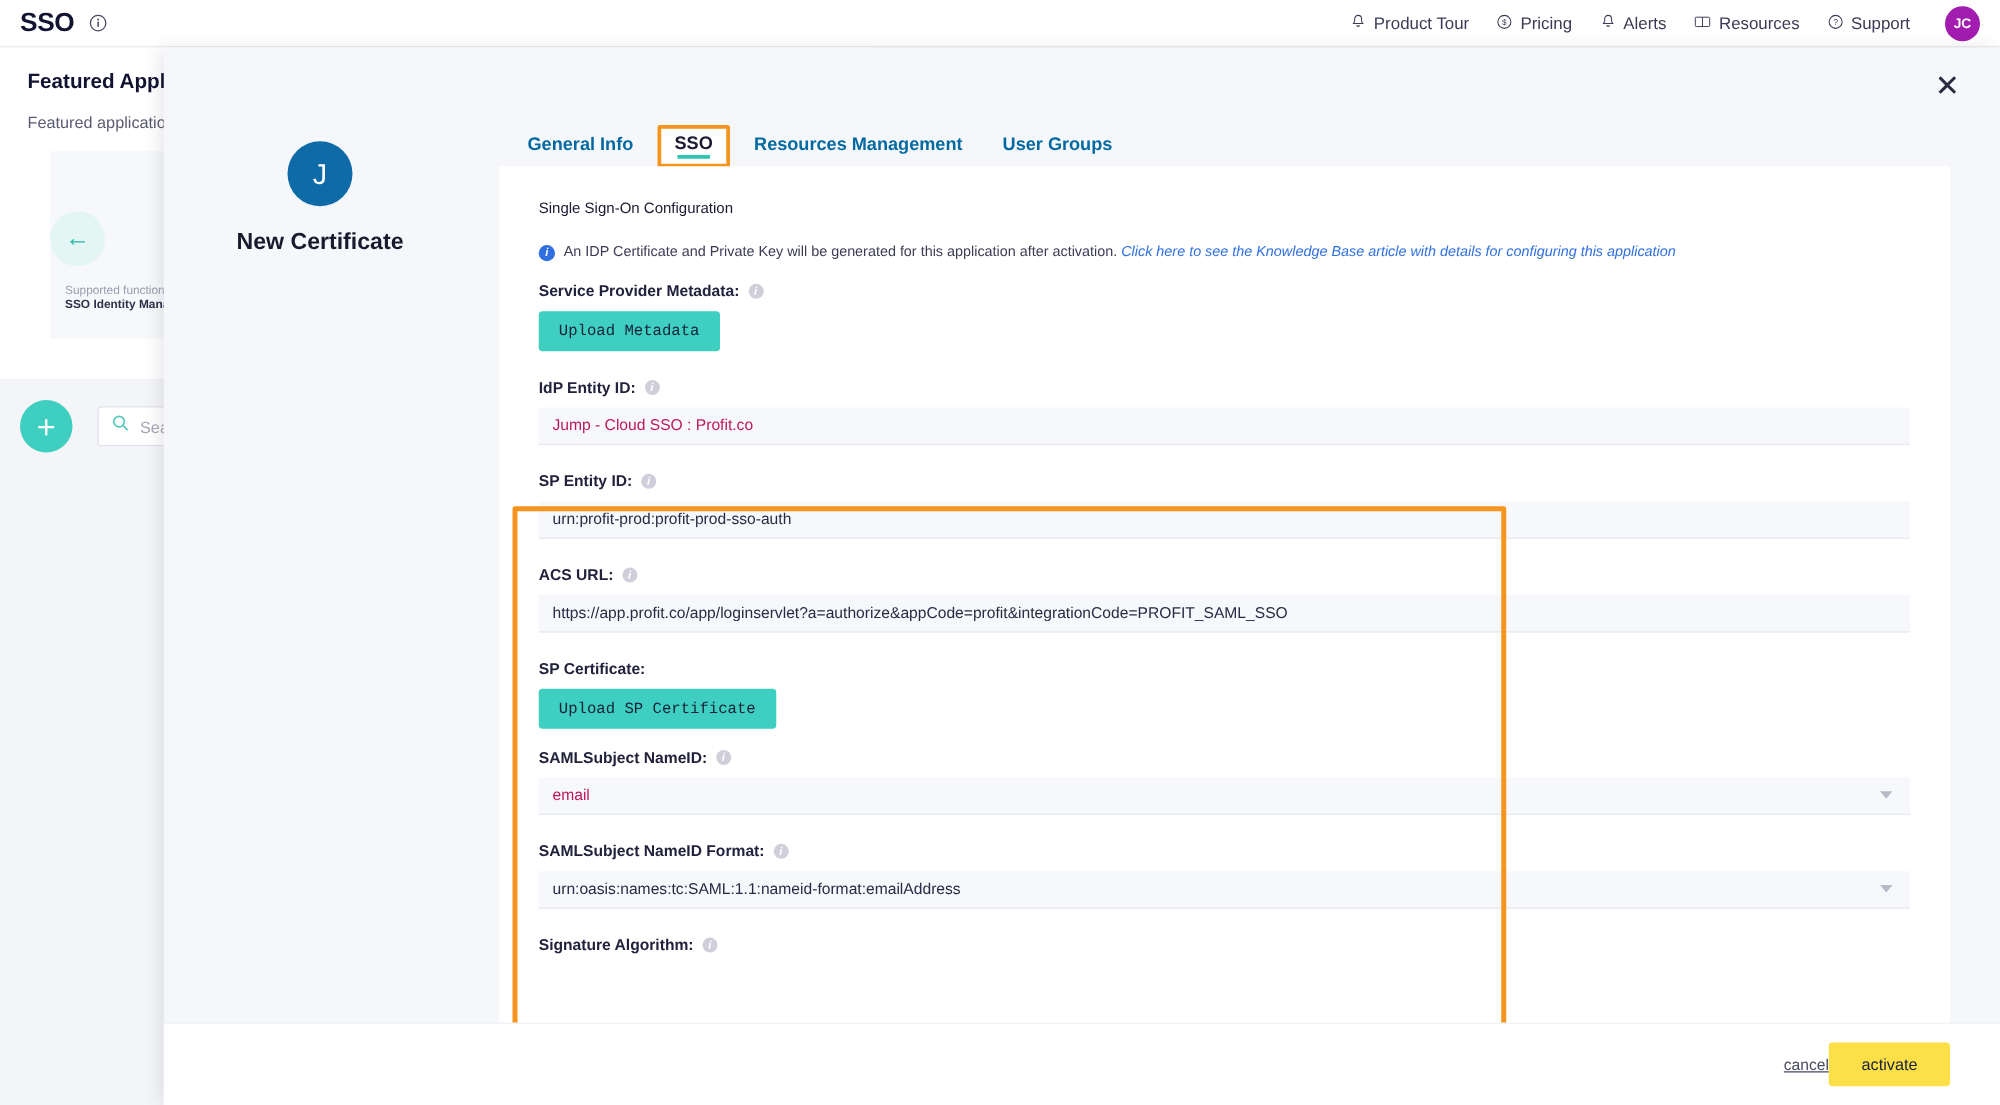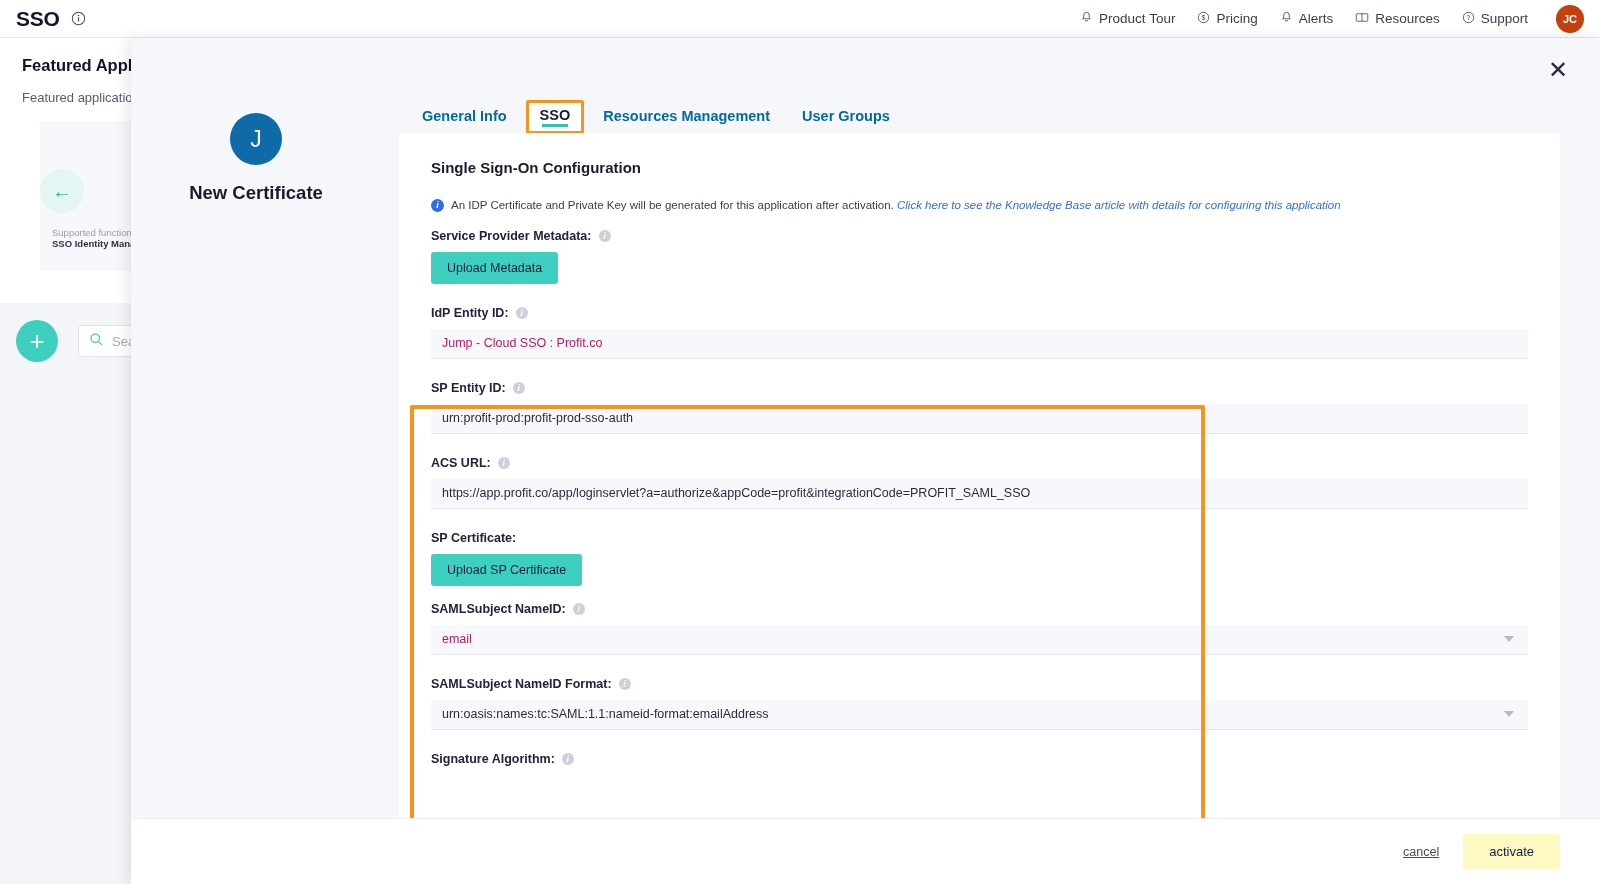--- a/index.html
+++ b/index.html
@@ -24,21 +24,21 @@
   .brand-info {
     margin-left: 12px; color: #4a4a63; display: inline-flex; align-items: center;
   }
   .topnav { margin-left: auto; display: flex; align-items: center; gap: 22px; }
   .topnav-item {
     display: flex; align-items: center; gap: 6px;
     font-size: 13.5px; color: #3b3b55; cursor: pointer; white-space: nowrap;
   }
   .avatar-top {
     width: 28px; height: 28px; border-radius: 50%;
-    background: #c2410c; color: #ffffff;
+    background: #a21caf; color: #ffffff;
     font-size: 11px; font-weight: bold;
     display: flex; align-items: center; justify-content: center;
     margin-left: 6px; cursor: pointer;
   }
 
   .featured-card {
     position: absolute; left: 0; top: 38px; width: 700px; height: 265px;
     background: #ffffff; border-radius: 0 6px 6px 0;
     padding: 18px 22px;
   }
@@ -130,21 +130,21 @@
     background: #ffffff;
   }
 
   .panel {
     background: #ffffff; margin-top: -1px;
     height: 692px; overflow: hidden; position: relative;
     padding: 26px 0 0 0;
   }
   .panel-inner { padding: 0 32px; }
 
-  .panel-title { font-size: 15px; font-weight: bold; color: #1a1a32; }
+  .panel-title { font-size: 12px; font-weight: normal; color: #1a1a32; }
 
   .notice {
     display: flex; align-items: flex-start; gap: 7px;
     margin-top: 22px; font-size: 11.5px; color: #3b3b55;
     line-height: 1.3;
   }
   .notice-icon {
     width: 13px; height: 13px; border-radius: 50%;
     background: #2f6fe0; color: #ffffff;
     font-size: 9px; font-weight: bold; font-style: italic;
@@ -159,21 +159,21 @@
   }
   .info-dot {
     width: 12px; height: 12px; border-radius: 50%;
     background: #cfcfdb; color: #ffffff;
     font-size: 9px; font-weight: bold; font-style: italic;
     display: flex; align-items: center; justify-content: center;
   }
 
   .btn-teal {
     background: #3fcfc0; color: #15213a; border: none;
-    font-size: 12.5px; font-family: Liberation Sans, sans-serif;
+    font-size: 12.5px; font-family: Liberation Mono, monospace;
     padding: 9px 16px; border-radius: 3px; cursor: pointer;
     margin-top: 9px;
   }
 
   .input-row { margin-top: 9px; position: relative; }
   .text-input {
     width: 100%; height: 30px;
     background: #f7f8fc; border: none; border-bottom: 1px solid #e6e7ef;
     font-size: 12.5px; font-family: inherit; color: #2a2a44;
     padding: 0 11px;
@@ -194,28 +194,28 @@
     position: absolute;
     left: 11px; top: 272px; width: 795px; height: 508px;
     border: 4px solid #f5951e; border-radius: 2px;
     pointer-events: none;
   }
 
   .modal-footer {
     height: 66px; flex: 0 0 66px; background: #ffffff;
     border-top: 1px solid #eceef4;
     display: flex; align-items: center; justify-content: flex-end;
-    gap: 24px; padding-right: 40px;
+    padding-right: 40px;
   }
   .link-cancel {
     font-size: 12.5px; color: #4a4a63;
     text-decoration: underline; cursor: pointer;
   }
   .btn-activate {
-    background: #fef9c3; color: #13203a; border: none;
+    background: #fde047; color: #13203a; border: none;
     font-size: 13px; font-family: inherit; font-weight: 500;
     padding: 10px 26px; border-radius: 3px; cursor: pointer;
   }
 </style>
 </head>
 <body>
 
 <div class="bg-page">
 
   <div class="topbar">

